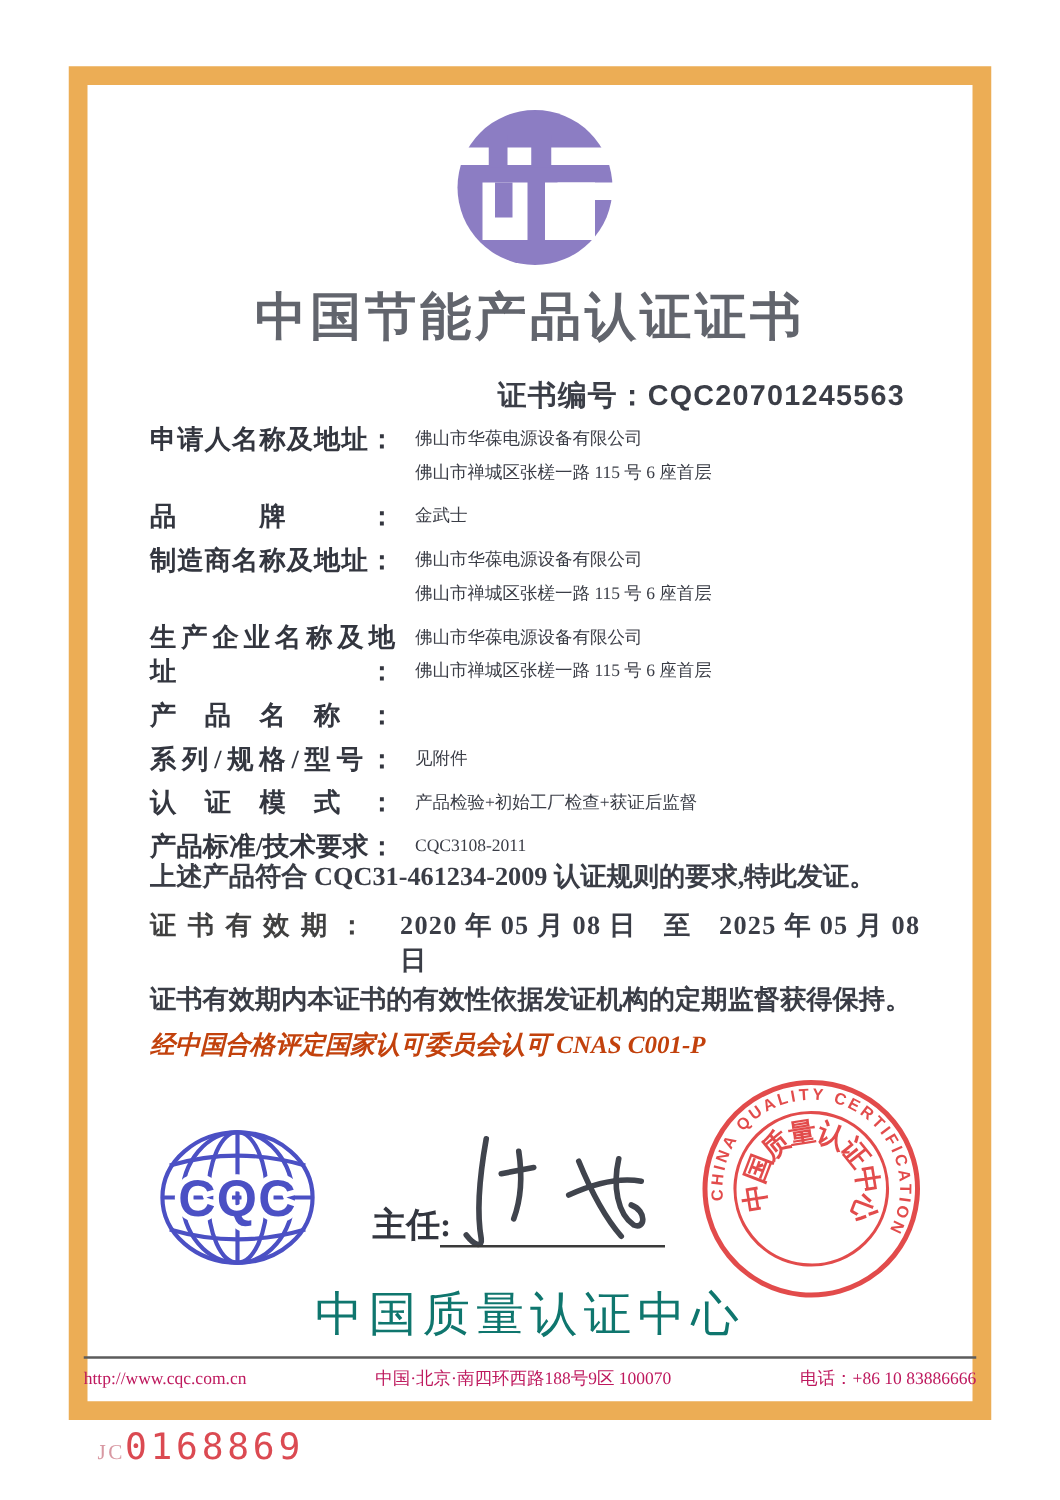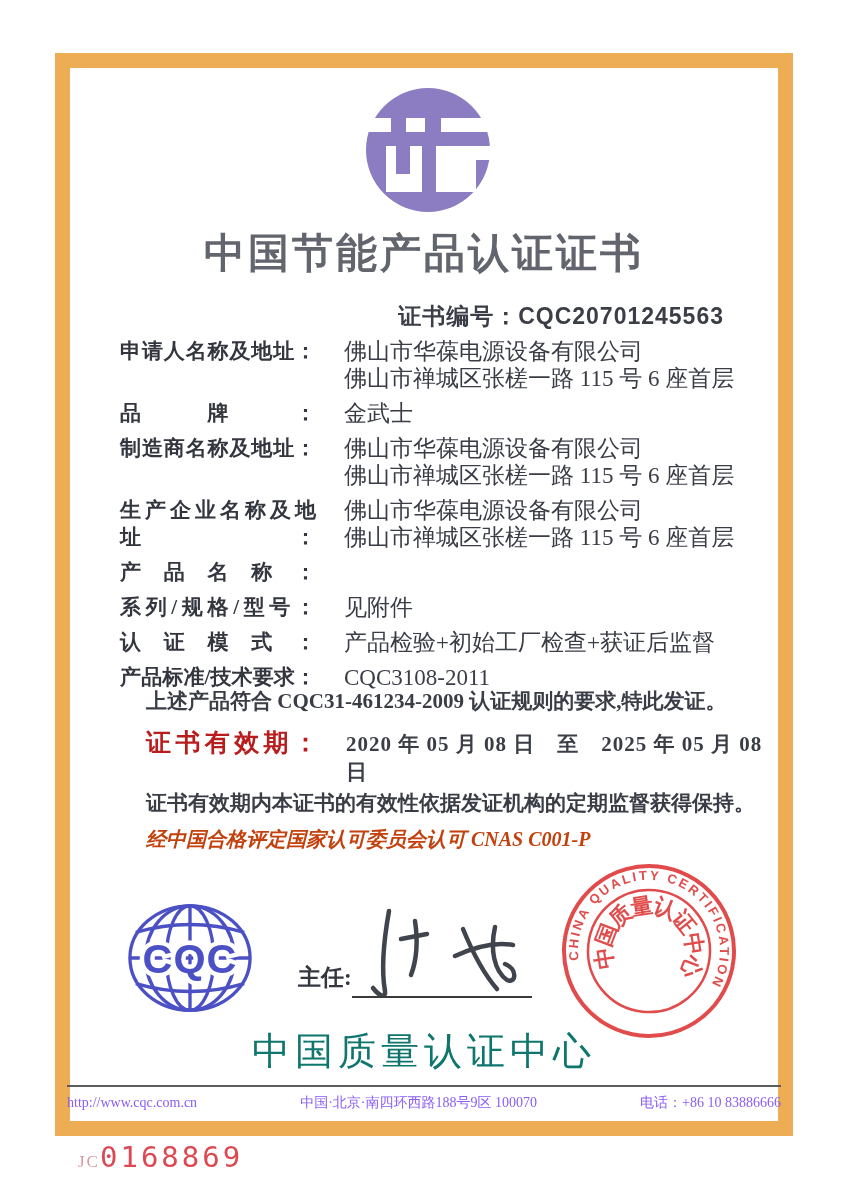--- a/index.html
+++ b/index.html
@@ -15,44 +15,44 @@
   .title{position:absolute;left:124px;top:226px;width:600px;text-align:center;
          font-family:"Liberation Sans",sans-serif;font-weight:bold;font-size:41px;
          letter-spacing:3px;color:var(--title-gray);}
   .certno{position:absolute;left:124px;top:301px;width:600px;text-align:right;
           font-family:"Liberation Sans",sans-serif;font-weight:bold;font-size:23px;
           color:#3B3E47;letter-spacing:1px;}
   .fields{position:absolute;left:120px;top:338px;width:620px;color:var(--text-dark);}
   .frow{display:flex;align-items:flex-start;margin-bottom:8px;}
   .flabel{flex:0 0 196px;display:inline-block;text-align:justify;text-align-last:justify;
           font-weight:bold;font-size:21px;line-height:27px;color:#33363F;}
-  .fvalue{margin-left:28px;font-size:23px;line-height:27px;}
-  .statements{position:absolute;left:120px;top:686px;width:640px;color:var(--text-dark);margin-left:26px;}
+  .fvalue{margin-left:16px;font-size:14px;line-height:27px;}
+  .statements{position:absolute;left:120px;top:686px;width:640px;color:var(--text-dark);}
   .st-line{font-size:21px;font-weight:600;line-height:30px;}
   .validity-row{display:flex;align-items:baseline;margin-top:10px;}
   .vlabel{flex:0 0 172px;display:inline-block;text-align:justify;text-align-last:justify;
-          font-weight:bold;font-size:25px;color:#b91c1c;}
+          font-weight:bold;font-size:21px;color:#404040;}
   .vvalue{margin-left:28px;font-size:21px;font-weight:600;letter-spacing:1px;}
   .maintenance{margin-top:2px;}
   .accreditation{margin-top:8px;font-size:20px;font-weight:600;color:#c2410c;font-style:italic;}
   .cqc-logo{position:absolute;left:126px;top:900px;width:128px;height:116px;}
-  .director-label{position:absolute;left:298px;top:962px;font-size:23px;font-weight:bold;color:#33363F;}
+  .director-label{position:absolute;left:298px;top:962px;font-size:27px;font-weight:bold;color:#33363F;}
   .signature{position:absolute;left:345px;top:901px;width:200px;height:100px;}
   .sig-line{position:absolute;left:352px;top:996px;width:180px;height:2px;background:#3a3a3a;}
   .stamp{position:absolute;left:560px;top:862px;width:178px;height:178px;transform:rotate(6deg);opacity:.92;}
   .stamp-ring-text{font-family:"Liberation Sans",sans-serif;font-size:13px;font-weight:bold;
                    letter-spacing:2.4px;fill:var(--stamp-red);}
   .stamp-cjk{font-family:"Liberation Sans",sans-serif;font-size:22px;font-weight:bold;fill:var(--stamp-red);}
   .org-name{position:absolute;left:124px;top:1026px;width:600px;text-align:center;
             font-family:"Liberation Sans",sans-serif;font-weight:500;font-size:38px;
             letter-spacing:5px;color:#0f766e;}
   .footer-line{position:absolute;left:67px;top:1085px;width:714px;height:2px;background:#5c5c5c;}
   .footer{position:absolute;left:67px;top:1094px;width:714px;display:flex;
           justify-content:space-between;align-items:baseline;
-          font-size:14px;color:#8b5cf6;font-family:"Liberation Serif",serif;}
+          font-size:14px;color:#be185d;font-family:"Liberation Serif",serif;}
   .serial{position:absolute;left:78px;top:1140px;display:flex;align-items:baseline;gap:0;}
   .serial-prefix{font-family:"Liberation Serif",serif;font-size:17px;color:var(--serial-pink);letter-spacing:2px;}
   .serial-number{font-family:"DejaVu Sans Mono",monospace;font-size:29px;color:var(--serial-red);letter-spacing:3px;}
   svg text{font-family:"Liberation Sans",sans-serif;}
 </style>
 </head>
 <body>
 
 <div class="page">
 

